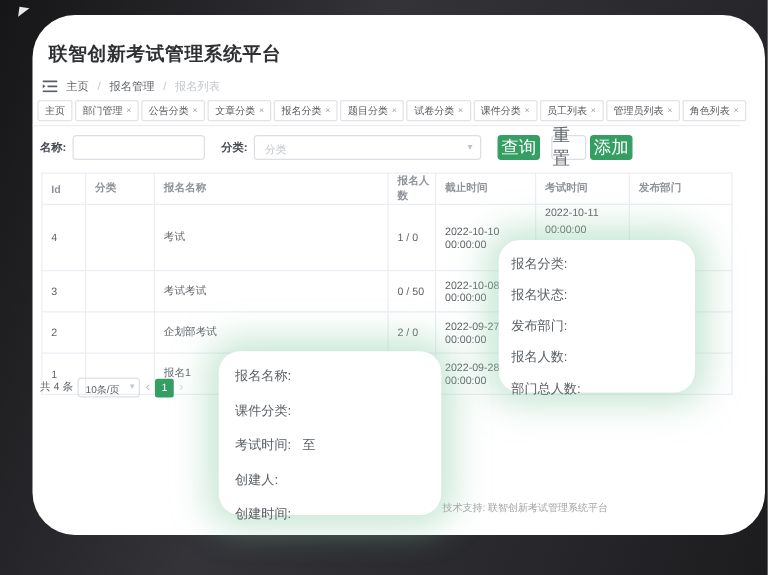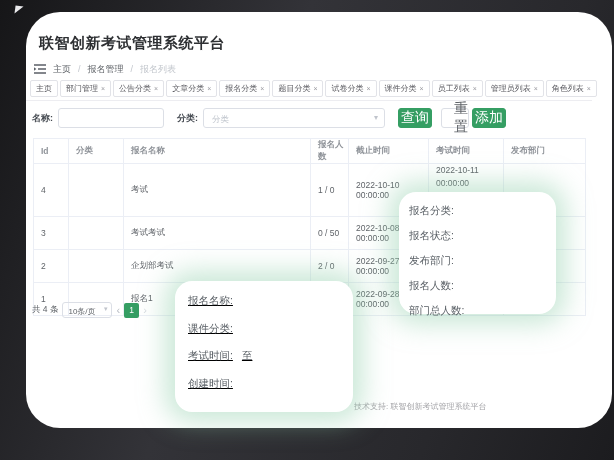--- a/index.html
+++ b/index.html
@@ -35,21 +35,21 @@
                 font-size:9px; padding:0 6px; color:#5f6368; outline:none; }
   .cat-label { margin-left:13px; }
   .select-box { position:relative; width:182px; height:20px; margin-left:5px; border:1px solid #dcdfe6;
                 border-radius:3px; background:#fff; }
   .select-box .ph { position:absolute; left:8px; top:5px; font-size:8.5px; color:#bfc4cc; }
   .select-box .arrow { position:absolute; right:6px; top:4px; font-size:8px; color:#c0c4cc; }
   .btn { height:20px; border-radius:3px; font-size:14px; display:flex; align-items:center; justify-content:center; cursor:pointer; }
   .btn.green { background:#359e63; color:#ffffff; border:1px solid #359e63; }
   .btn.plain { background:#ffffff; color:#5f6368; border:1px solid #dcdfe6; }
   .btn.search { width:34px; margin-left:13px; }
-  .btn.reset  { width:28px; margin-left:9px;padding-left:12px; }
+  .btn.reset  { width:28px; margin-left:9px; }
   .btn.add    { width:34px; margin-left:3px; }
 
   .table-wrap { position:absolute; left:7px; top:126px; width:552px; }
   table { border-collapse:collapse; table-layout:fixed; width:552px; }
   th, td { border:1px solid #ebeef5; font-size:8.5px; text-align:left; padding:0 0 0 7px; overflow:hidden; }
   th { height:21px; color:#8f9399; font-weight:600; background:#fff; }
   td { color:#5f6368; }
   tr.r1 td { height:36px; }
   tr.rn td { height:33px; }
   .exam-lines div { line-height:13px; }
@@ -62,21 +62,21 @@
   .psize .arrow { position:absolute; right:4px; top:2px; font-size:7px; color:#c0c4cc; }
   .pg-prev { color:#b9bdc4; font-size:11px; }
   .pg-next { color:#d8dbe0; font-size:11px; }
   .pg-cur { width:15px; height:15px; background:#359e63; color:#fff; border-radius:2px;
             display:flex; align-items:center; justify-content:center; font-size:8.5px; }
 
   .footer { position:absolute; left:328px; top:389px; font-size:8px; color:#a3a3a7; }
 
   .popup { position:absolute; background:#ffffff; border-radius:17px; z-index:5;
            box-shadow: 0 0 26px 10px rgba(150,210,175,0.50); }
-  .popup-exam { left:175px; top:281px; width:178px; height:131px; padding:13px 0 14px 13px;text-decoration:underline; }
+  .popup-exam { left:175px; top:281px; width:178px; height:131px; padding:13px 0 14px 13px; }
   .popup-signup { left:399px; top:192px; width:157px; height:122px; padding:12px 0 0 10px; }
   .popup .field { font-size:10.5px; color:#5a6066; margin-bottom:13.5px; white-space:nowrap; }
   .popup-signup .field { margin-bottom:11px; }
   .popup .field .val { margin-left:9px; }
 </style>
 </head>
 <body>
 
 <div class="stage">
   <div class="cursor-icon"></div>
@@ -243,20 +243,21 @@
       <span class="pg-next">›</span>
     </div>
 
     <div class="footer">技术支持: 联智创新考试管理系统平台</div>
   </div>
 
   <div class="popup popup-exam">
     <div class="field"><span>报名名称:</span><span class="val"></span></div>
     <div class="field"><span>课件分类:</span><span class="val"></span></div>
     <div class="field"><span>考试时间:</span><span class="val">至</span></div>
+    <div class="field"><span>创建人:</span><span class="val"></span></div>
     <div class="field"><span>创建时间:</span><span class="val"></span></div>
   </div>
 
   <div class="popup popup-signup">
     <div class="field"><span>报名分类:</span><span class="val"></span></div>
     <div class="field"><span>报名状态:</span><span class="val"></span></div>
     <div class="field"><span>发布部门:</span><span class="val"></span></div>
     <div class="field"><span>报名人数:</span><span class="val"></span></div>
     <div class="field"><span>部门总人数:</span><span class="val"></span></div>
   </div>

